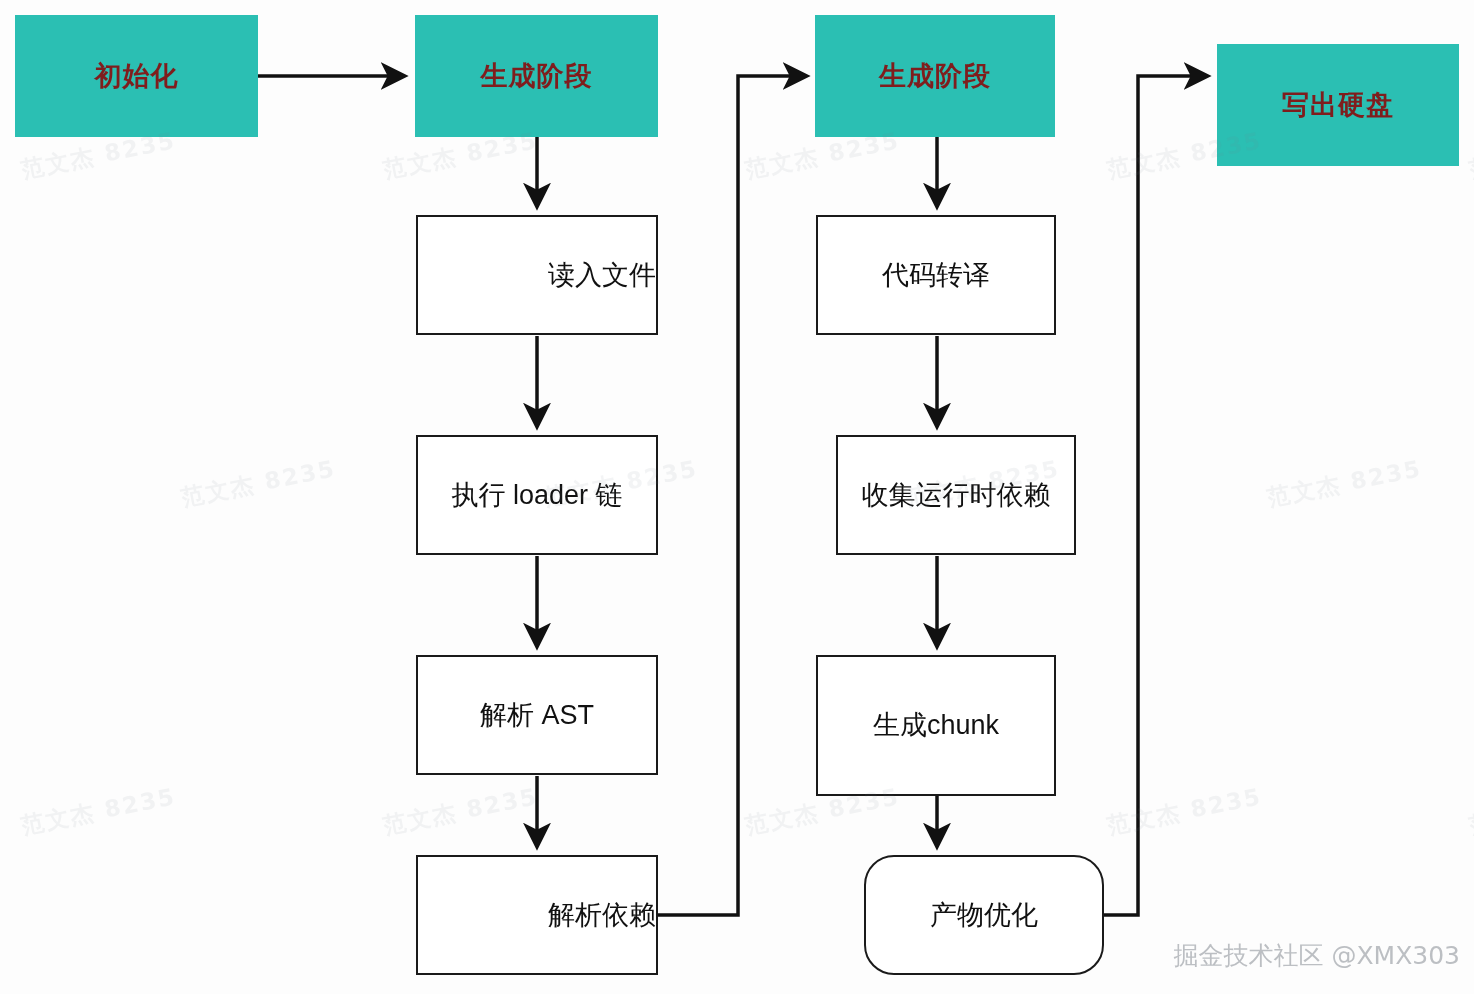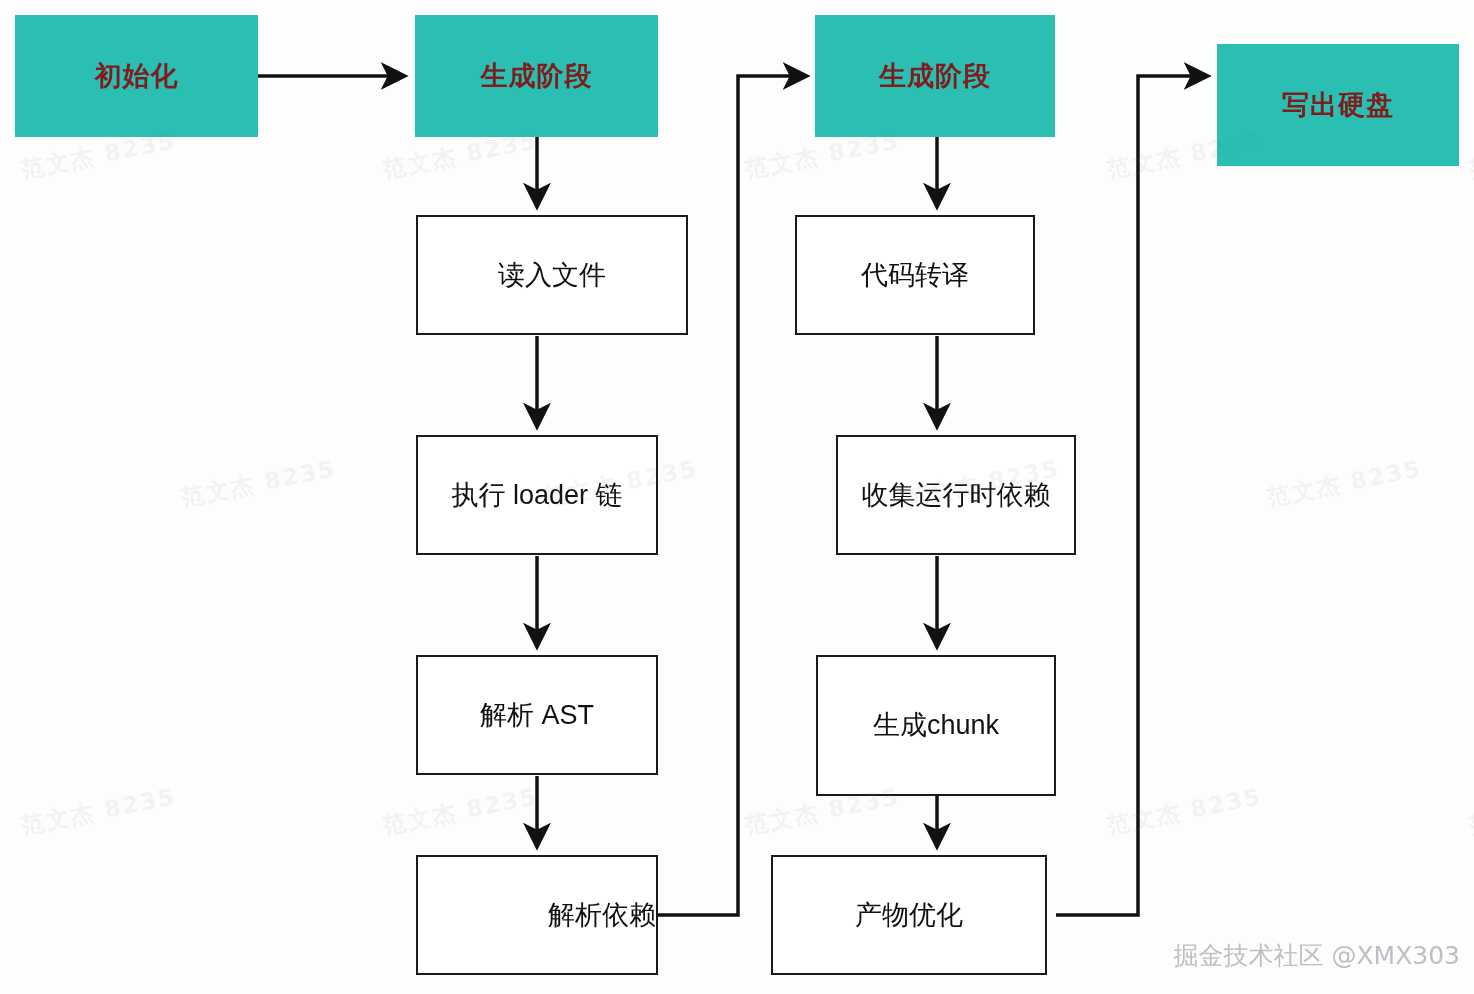--- a/index.html
+++ b/index.html
@@ -138,49 +138,49 @@
   </div>
 
   <div class="node stage" style="left:815px; top:15px; width:240px; height:122px;">
     <span class="label">生成阶段</span>
   </div>
 
   <div class="node stage" style="left:1217px; top:15px; width:242px; height:122px;margin-top:29px;">
     <span class="label">写出硬盘</span>
   </div>
 
-  <div class="node step" style="left:416px; top:215px; width:272px; height:120px;">
+  <div class="node step" style="left:416px; top:215px; width:242px; height:120px;justify-content:flex-end;">
     <span class="label">读入文件</span>
   </div>
 
   <div class="node step" style="left:416px; top:435px; width:242px; height:120px;">
     <span class="label">执行 loader 链</span>
   </div>
 
   <div class="node step" style="left:416px; top:655px; width:242px; height:120px;">
     <span class="label">解析 AST</span>
   </div>
 
   <div class="node step" style="left:416px; top:855px; width:242px; height:120px;justify-content:flex-end;">
     <span class="label">解析依赖</span>
   </div>
 
-  <div class="node step" style="left:795px; top:215px; width:240px; height:120px;">
+  <div class="node step" style="left:816px; top:215px; width:240px; height:120px;">
     <span class="label">代码转译</span>
   </div>
 
   <div class="node step" style="left:836px; top:435px; width:240px; height:120px;">
     <span class="label">收集运行时依赖</span>
   </div>
 
   <div class="node step" style="left:816px; top:655px; width:240px; height:141px;">
     <span class="label">生成chunk</span>
   </div>
 
-  <div class="node step" style="left:771px; top:855px; width:276px; height:120px;">
+  <div class="node step" style="left:864px; top:855px; width:240px; height:120px;border-radius:30px;">
     <span class="label">产物优化</span>
   </div>
 
   <div id="watermark-layer">
       <span class="wm" style="left: 20px; top: 140px;">范文杰 8235</span>
       <span class="wm" style="left: 382px; top: 140px;">范文杰 8235</span>
       <span class="wm" style="left: 744px; top: 140px;">范文杰 8235</span>
       <span class="wm" style="left: 1106px; top: 140px;">范文杰 8235</span>
       <span class="wm" style="left: 1468px; top: 140px;">范文杰 8235</span>
       <span class="wm" style="left: 180px; top: 468px;">范文杰 8235</span>

